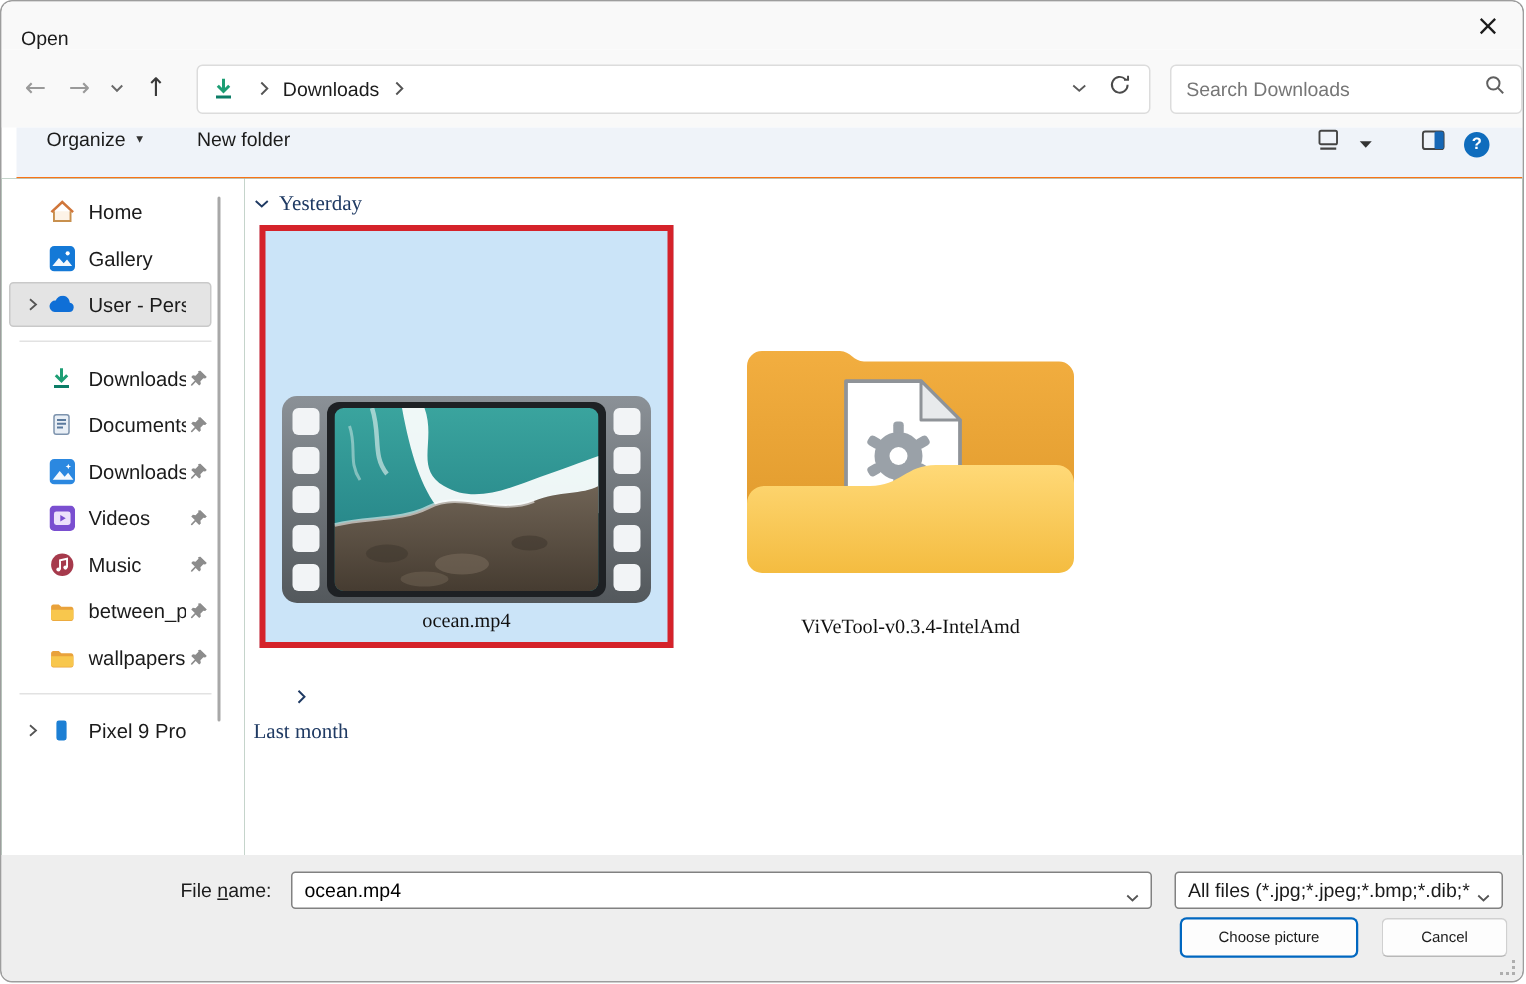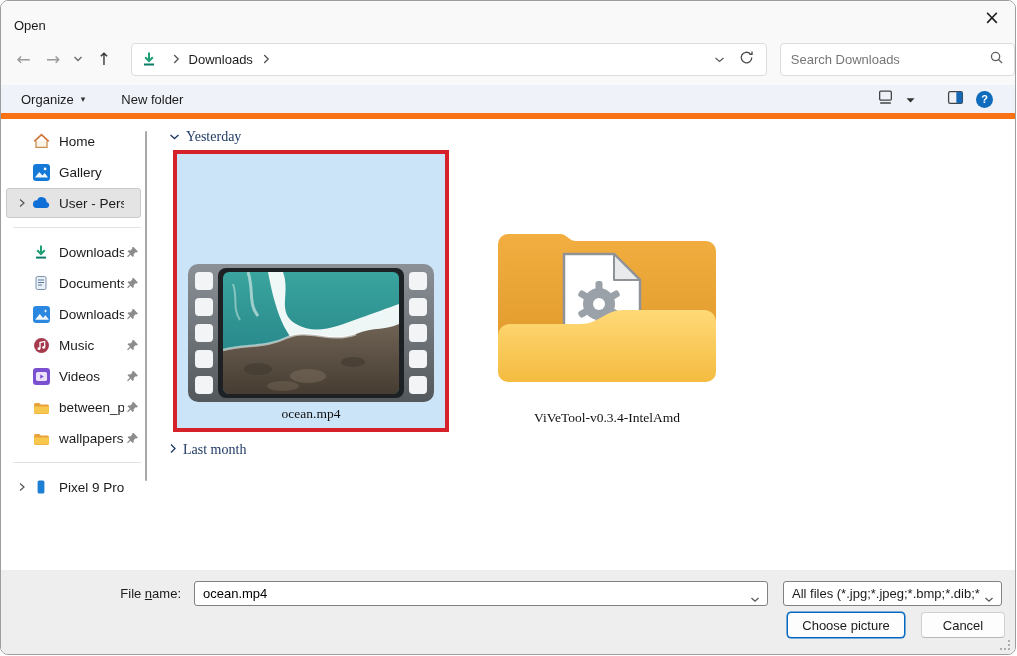--- a/index.html
+++ b/index.html
@@ -19,21 +19,21 @@
   .hist-chevron { width:22px; display:flex; justify-content:center; cursor:pointer; }
   .addressbar { margin-left:12px; width:650px; height:33px; background:#fff; border:1px solid #dcdcdc; border-radius:4px; display:flex; align-items:center; padding:0 8px; }
   .addressbar .crumb-text { font-size:13px; margin:0 4px; cursor:pointer; }
   .addr-sep { margin:0 5px; display:flex; cursor:pointer; }
   .addr-right { margin-left:auto; display:flex; align-items:center; gap:14px; padding-right:4px; }
   .searchbox { margin-left:13px; width:240px; height:33px; background:#fff; border:1px solid #dcdcdc; border-radius:4px; display:flex; align-items:center; padding:0 10px; }
   .searchbox input { border:none; outline:none; flex:1; font-size:13px; color:#1b1b1b; background:transparent; font-family:inherit; }
   .searchbox input::placeholder { color:#767676; }
 
   
-  .cmdbar { position:absolute; left:0; top:84px; right:0; height:34px; background:#eff3f9; border-bottom:6px solid #f97316; display:flex; align-items:center; }
+  .cmdbar { position:absolute; left:10px; top:84px; right:0; height:34px; background:#eff3f9; border-bottom:1px solid #f97316; display:flex; align-items:flex-start; }
   .cmd-item { display:flex; align-items:center; gap:7px; font-size:13px; border:none; background:transparent; cursor:pointer; color:#1b1b1b; font-family:inherit; }
   .cmd-organize { margin-left:20px; }
   .cmd-newfolder { margin-left:36px; }
   .caret { font-size:9px; color:#333; }
   .cmd-right { margin-left:auto; display:flex; align-items:center; gap:12px; padding-right:22px; }
   .help-icon { width:17px; height:17px; border-radius:50%; background:#0f6cbd; color:#fff; font-size:11px; font-weight:bold; display:flex; align-items:center; justify-content:center; cursor:pointer; }
 
   
   .pane-body { position:absolute; left:0; top:118px; right:0; bottom:84px; background:#14532d; }
   .sidebar { position:absolute; left:0; top:0; width:162px; bottom:0; background:#fff; padding-top:6px; overflow:hidden; }
@@ -48,35 +48,35 @@
 
   .content { position:absolute; left:162px; top:0; right:0; bottom:0; background:#fff; padding:10px 0 0 6px;font-family:Liberation Serif, serif; }
   .group-header { display:flex; align-items:center; gap:6px; font-size:14px; color:#1f3a63; cursor:pointer; width:max-content; }
   .tiles { display:flex; margin-top:5px; margin-left:4px; }
   .tile { width:276px; height:282px; position:relative; display:flex; flex-direction:column; align-items:center; justify-content:flex-end; cursor:pointer; }
   .tile.selected { background:#cbe4f8; }
   .tile.annotated { border:4px solid #d5222a; }
   .tile + .tile { margin-left:20px; }
   .tile-label { font-size:13.5px; color:#111; height:26px; line-height:24px; }
   .tile-folder svg.folder-large { margin-bottom:14px; }
-  .group-last { margin-top:10px; }
+  .group-last { margin-top:27px;flex-direction:column; }
 
   
   .footer { position:absolute; left:0; bottom:0; right:0; height:84px; background:#eeeeee; }
   .fname-row { position:absolute; left:0; top:11px; right:0; height:25px; display:flex; align-items:center; }
   .fname-label { width:187px; text-align:right; font-size:13px; padding-right:7px; }
   .fname-label .akey { text-decoration:underline; }
   .combo { position:relative; height:25px; background:#fff; border:1px solid #818181; border-radius:3px; display:flex; align-items:center; }
   .fname-combo { margin-left:6px; width:574px; }
   .fname-combo input { border:none; outline:none; width:540px; font-size:13px; padding-left:8px; background:transparent; font-family:inherit; }
   .combo .combo-chevron { position:absolute; right:7px; top:8px; }
   .ftype-combo { margin-left:15px; width:219px; overflow:hidden; }
   .ftype-combo .combo-value { font-size:13px; white-space:nowrap; overflow:hidden; padding-left:8px; width:196px; }
   .btn-row { position:absolute; top:42px; right:10px; display:flex; gap:16px; }
-  .btn { height:26px; border-radius:4px; font-size:13px; background:#fdfdfd; cursor:pointer; font-family:inherit; color:#1b1b1b; }
+  .btn { height:26px; border-radius:4px; font-size:10px; background:#fdfdfd; cursor:pointer; font-family:inherit; color:#1b1b1b; }
   .btn-primary-outline { width:118px; border:1px solid #0067c0; box-shadow:0 0 0 0.5px #0067c0; }
   .btn-default { width:84px; border:1px solid #d0d0d0; border-bottom-color:#b8b8b8; }
   .resize-grip { position:absolute; right:5px; bottom:4px; width:10px; height:10px; }
   .resize-grip i { position:absolute; width:2px; height:2px; background:#aeaeae; }
   .resize-grip i:nth-child(1){ right:0; bottom:0; }
   .resize-grip i:nth-child(2){ right:4px; bottom:0; }
   .resize-grip i:nth-child(3){ right:0; bottom:4px; }
   .resize-grip i:nth-child(4){ right:8px; bottom:0; }
   .resize-grip i:nth-child(5){ right:0; bottom:8px; }
 </style>
@@ -293,43 +293,43 @@
         <span class="side-pin">
           <svg width="13" height="13" viewBox="0 0 14 14" fill="#8c8c8c">
               <path d="M8.2 1.2l4.6 4.6-1.2 1.1-1.3-.2-2.1 2.1.3 1.9-1.2 1.2-2.5-2.5-2.6 2.7-.9-.3.3-.9 2.6-2.7L1.6 5.7l1.2-1.2 1.9.3 2.1-2.1-.2-1.3z"></path>
             </svg>
         </span>
       </div>
       <div class="side-row">
         <span class="side-chevron"></span>
         <span class="side-icon">
           <svg width="17" height="17" viewBox="0 0 16 16">
+              <rect width="16" height="16" rx="3" fill="#7a4fd0"></rect>
+              <rect x="2.8" y="3.8" width="10.4" height="8.4" rx="1.5" fill="#ece2fb"></rect>
+              <path d="M6.8 6v4l3.4-2z" fill="#7a4fd0"></path>
+            </svg>
+        </span>
+        <span class="side-label">Videos</span>
+        <span class="side-pin">
+          <svg width="13" height="13" viewBox="0 0 14 14" fill="#8c8c8c">
+              <path d="M8.2 1.2l4.6 4.6-1.2 1.1-1.3-.2-2.1 2.1.3 1.9-1.2 1.2-2.5-2.5-2.6 2.7-.9-.3.3-.9 2.6-2.7L1.6 5.7l1.2-1.2 1.9.3 2.1-2.1-.2-1.3z"></path>
+            </svg>
+        </span>
+      </div>
+      <div class="side-row">
+        <span class="side-chevron"></span>
+        <span class="side-icon">
+          <svg width="17" height="17" viewBox="0 0 16 16">
               <circle cx="8" cy="8" r="7" fill="#a63a4c"></circle>
               <path d="M6.6 11V5.2l4.4-1v5.6" fill="none" stroke="#fff" stroke-width="1.2"></path>
               <circle cx="5.6" cy="11" r="1.3" fill="#fff"></circle>
               <circle cx="10" cy="9.8" r="1.3" fill="#fff"></circle>
             </svg>
         </span>
         <span class="side-label">Music</span>
-        <span class="side-pin">
-          <svg width="13" height="13" viewBox="0 0 14 14" fill="#8c8c8c">
-              <path d="M8.2 1.2l4.6 4.6-1.2 1.1-1.3-.2-2.1 2.1.3 1.9-1.2 1.2-2.5-2.5-2.6 2.7-.9-.3.3-.9 2.6-2.7L1.6 5.7l1.2-1.2 1.9.3 2.1-2.1-.2-1.3z"></path>
-            </svg>
-        </span>
-      </div>
-      <div class="side-row">
-        <span class="side-chevron"></span>
-        <span class="side-icon">
-          <svg width="17" height="17" viewBox="0 0 16 16">
-              <rect width="16" height="16" rx="3" fill="#7a4fd0"></rect>
-              <rect x="2.8" y="3.8" width="10.4" height="8.4" rx="1.5" fill="#ece2fb"></rect>
-              <path d="M6.8 6v4l3.4-2z" fill="#7a4fd0"></path>
-            </svg>
-        </span>
-        <span class="side-label">Videos</span>
         <span class="side-pin">
           <svg width="13" height="13" viewBox="0 0 14 14" fill="#8c8c8c">
               <path d="M8.2 1.2l4.6 4.6-1.2 1.1-1.3-.2-2.1 2.1.3 1.9-1.2 1.2-2.5-2.5-2.6 2.7-.9-.3.3-.9 2.6-2.7L1.6 5.7l1.2-1.2 1.9.3 2.1-2.1-.2-1.3z"></path>
             </svg>
         </span>
       </div>
       <div class="side-row">
         <span class="side-chevron"></span>
         <span class="side-icon">
           <svg width="17" height="17" viewBox="0 0 16 16">

